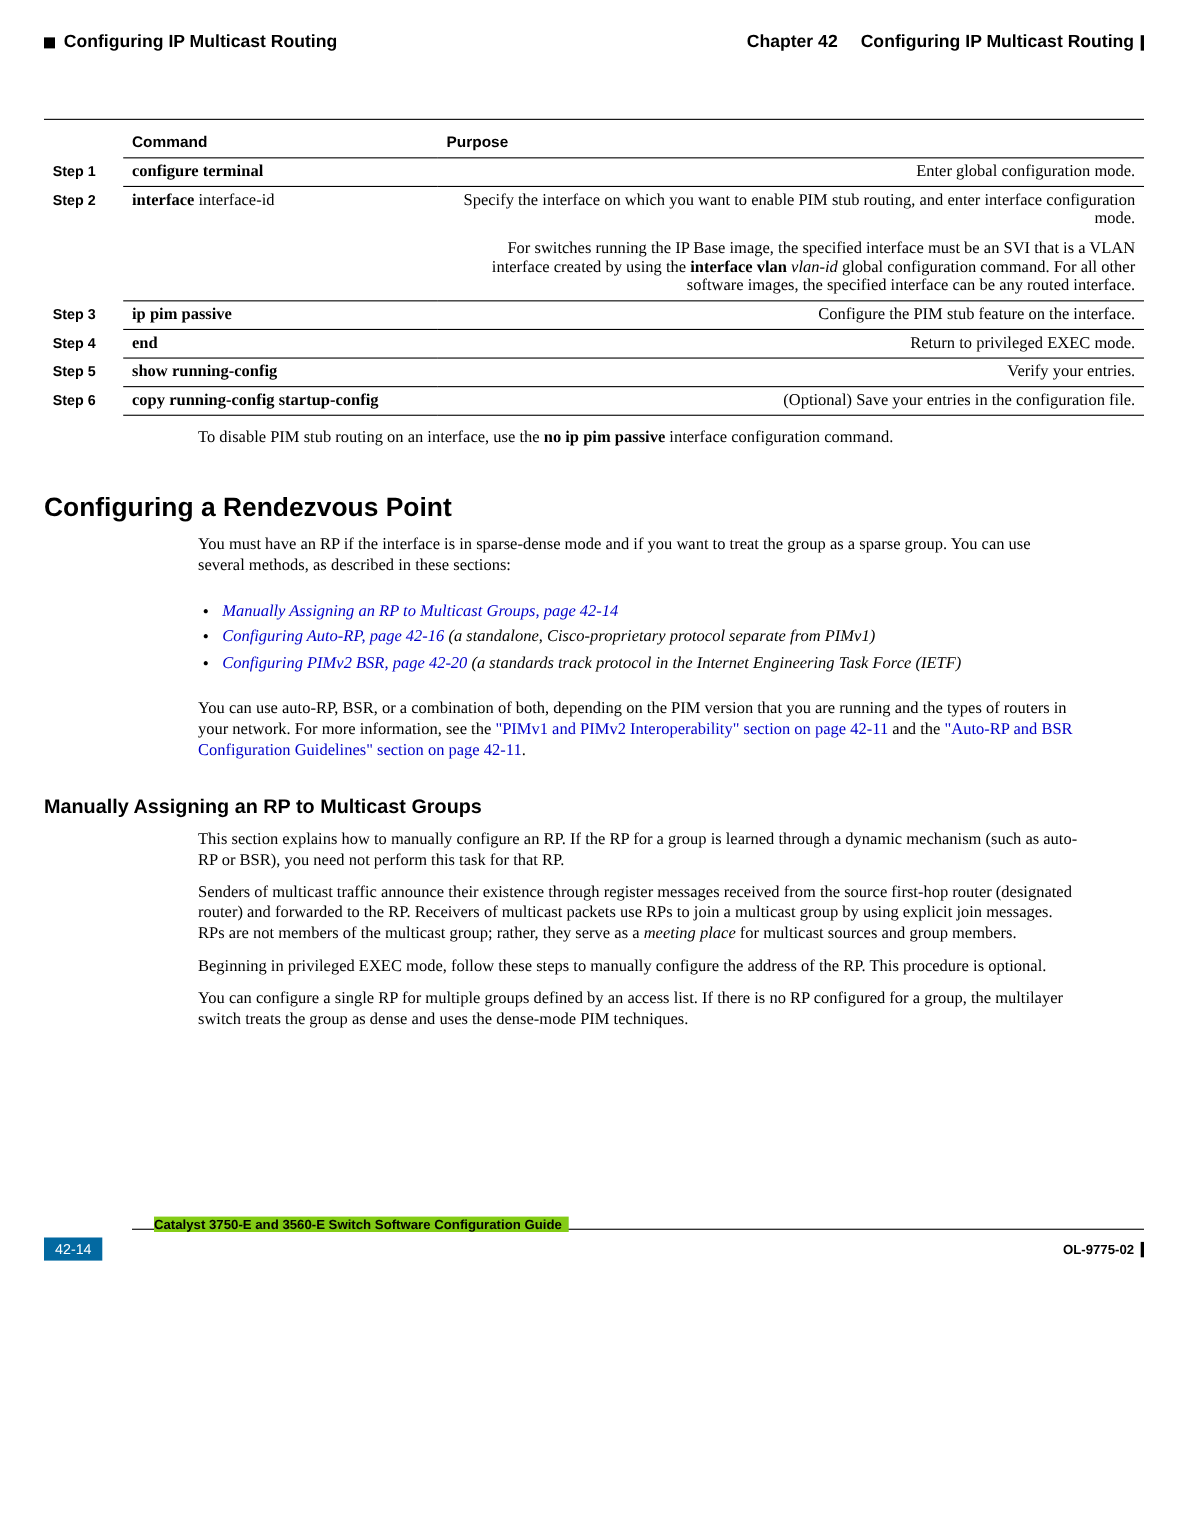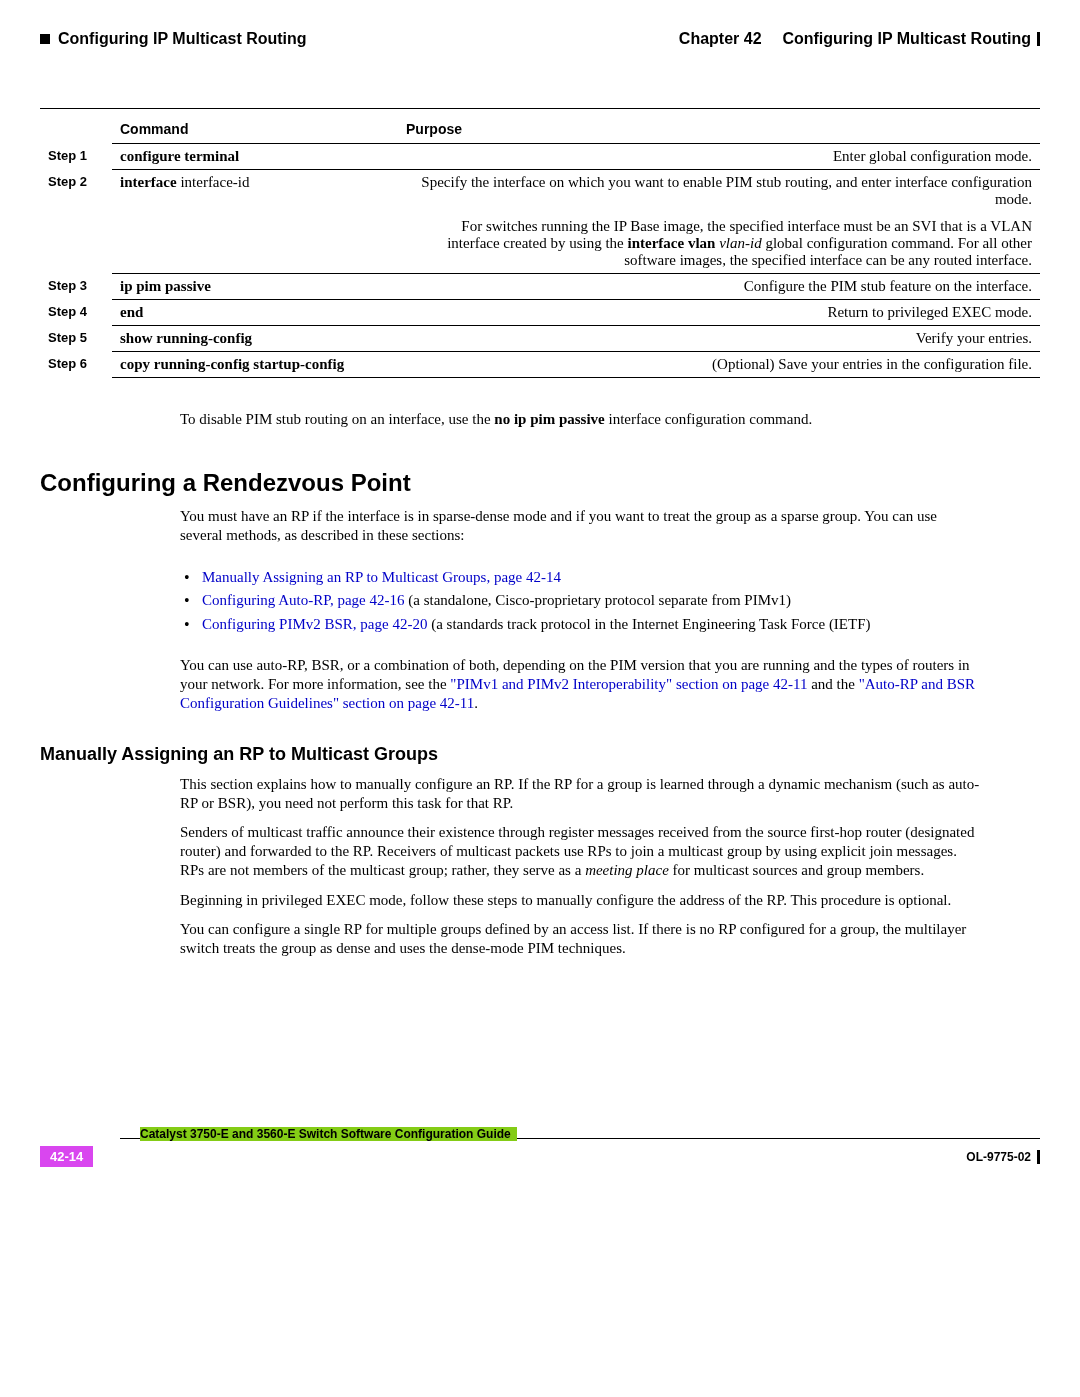--- a/index.html
+++ b/index.html
@@ -102,20 +102,21 @@
   h3.subsection {
     font-family: Arial, Helvetica, sans-serif;
     font-size: 18px;
     font-weight: bold;
     margin: 30px 0 8px 0;
   }
   ul.bullets {
     list-style: none;
     padding-left: 0;
     margin: 22px 0;
+    font-style: italic;
   }
   ul.bullets li {
     position: relative;
     padding-left: 22px;
     margin: 4px 0;
     line-height: 1.3;
   }
   ul.bullets li::before {
     content: "•";
     position: absolute;
@@ -149,24 +150,24 @@
     background: #84cc16;
     padding-right: 6px;
   }
   .footer .row {
     display: flex;
     justify-content: space-between;
     align-items: center;
     margin-top: 6px;
   }
   .footer .pagenum {
-    background: #d946ef;
+    background: #0369a1;
     color: #fff;
     padding: 3px 10px;
-    font-weight: bold;
+    font-weight: normal;
     font-size: 13px;
   }
   .footer .docnum {
     font-size: 12px;
     font-weight: bold;
     display: flex;
     align-items: center;
     gap: 6px;
   }
 </style>
@@ -238,21 +239,21 @@
         <tr>
           <td class="stepcol">Step 6</td>
           <td class="cmdcol"><b>copy running-config startup-config</b></td>
           <td class="purposecol">
             <p>(Optional) Save your entries in the configuration file.</p>
           </td>
         </tr>
       </tbody>
   </table>
 
-  <div class="body-indent" style="margin-top:32px;font-family:Liberation Serif, serif;">
+  <div class="body-indent" style="margin-top:11px;font-family:Liberation Serif, serif;">
     <p>To disable PIM stub routing on an interface, use the <strong>no ip pim passive</strong> interface configuration command.</p>
   </div>
 
   <h2 class="section">Configuring a Rendezvous Point</h2>
 
   <div class="body-indent">
     <p>You must have an RP if the interface is in sparse-dense mode and if you want to treat the group as a sparse group. You can use several methods, as described in these sections:</p>
     <ul class="bullets" id="rp-bullets">
         <li><a class="xref" href="#">Manually Assigning an RP to Multicast Groups, page 42-14</a></li>
         <li><a class="xref" href="#">Configuring Auto-RP, page 42-16</a> (a standalone, Cisco-proprietary protocol separate from PIMv1)</li>

